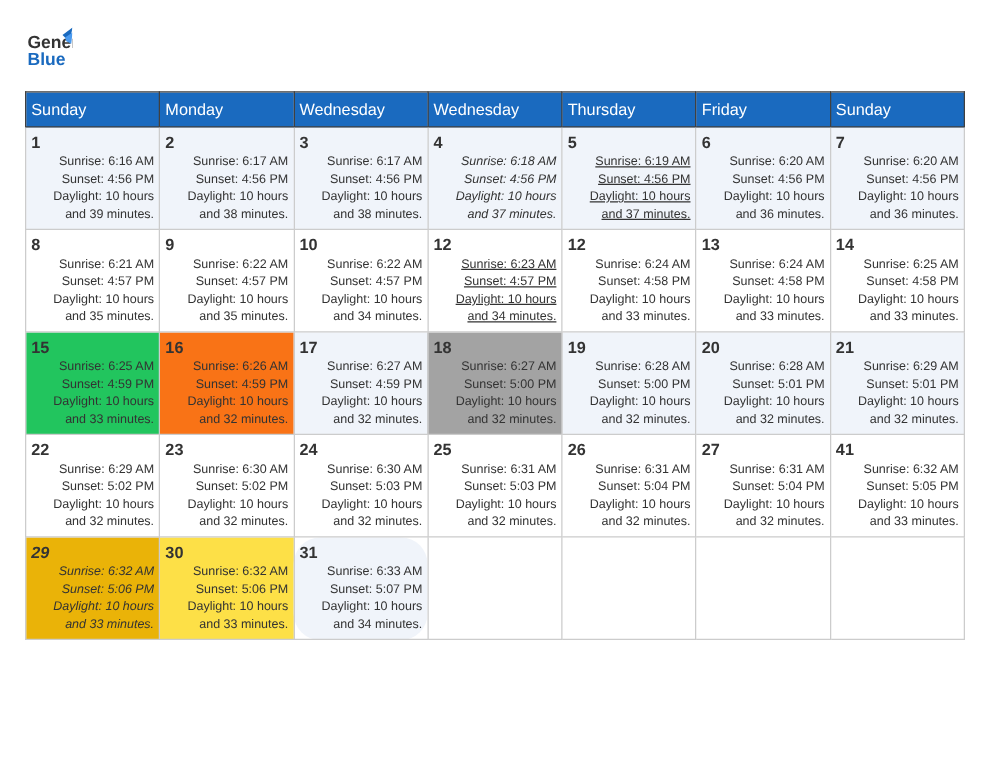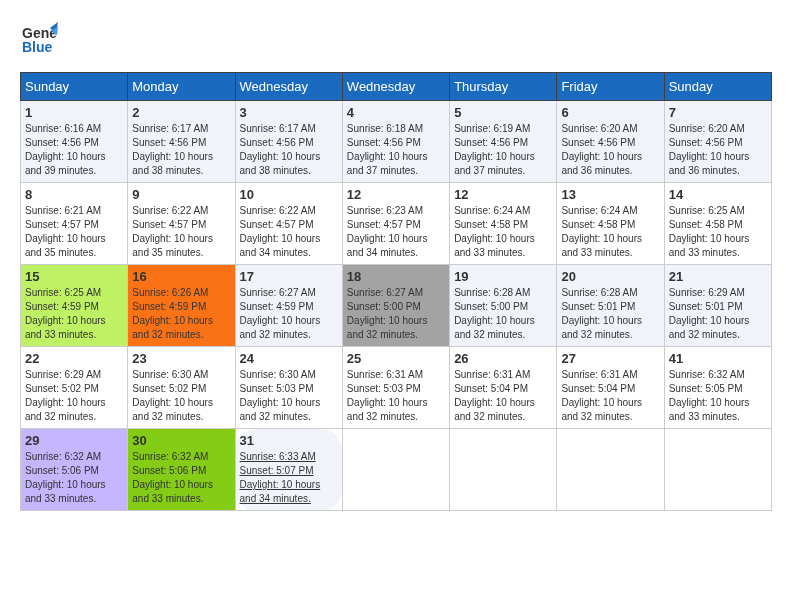--- a/index.html
+++ b/index.html
@@ -64,20 +64,21 @@
     .day-num {
       font-size: 13px;
       font-weight: bold;
       display: block;
       margin-bottom: 2px;
     }
     .day-info {
       font-size: 10px;
       line-height: 1.4;
       color: #333;
+      text-align: right;
     }
     .empty-cell {
       background: #fff !important;
     }
     .logo-wrapper {
       display: flex;
       align-items: center;
       gap: 4px;
     }
   </style>
@@ -133,28 +134,28 @@
         </td>
         <td style="background: rgb(240, 244, 250);">
           <span class="day-num">3</span>
           <div class="day-info" style="white-space: pre-line;">Sunrise: 6:17 AM
 Sunset: 4:56 PM
 Daylight: 10 hours
 and 38 minutes.</div>
         </td>
         <td style="background: rgb(240, 244, 250);">
           <span class="day-num">4</span>
-          <div class="day-info" style="white-space: pre-line;">Sunrise: 6:18 AM
+          <div class="day-info" style="white-space: pre-line; font-style: italic;">Sunrise: 6:18 AM
 Sunset: 4:56 PM
 Daylight: 10 hours
 and 37 minutes.</div>
         </td>
         <td style="background: rgb(240, 244, 250);">
           <span class="day-num">5</span>
-          <div class="day-info" style="white-space: pre-line;">Sunrise: 6:19 AM
+          <div class="day-info" style="white-space: pre-line; text-decoration: underline;">Sunrise: 6:19 AM
 Sunset: 4:56 PM
 Daylight: 10 hours
 and 37 minutes.</div>
         </td>
         <td style="background: rgb(240, 244, 250);">
           <span class="day-num">6</span>
           <div class="day-info" style="white-space: pre-line;">Sunrise: 6:20 AM
 Sunset: 4:56 PM
 Daylight: 10 hours
 and 36 minutes.</div>
@@ -184,21 +185,21 @@
         </td>
         <td>
           <span class="day-num">10</span>
           <div class="day-info" style="white-space: pre-line;">Sunrise: 6:22 AM
 Sunset: 4:57 PM
 Daylight: 10 hours
 and 34 minutes.</div>
         </td>
         <td>
           <span class="day-num">12</span>
-          <div class="day-info" style="white-space: pre-line;">Sunrise: 6:23 AM
+          <div class="day-info" style="white-space: pre-line; text-decoration: underline;">Sunrise: 6:23 AM
 Sunset: 4:57 PM
 Daylight: 10 hours
 and 34 minutes.</div>
         </td>
         <td>
           <span class="day-num">12</span>
           <div class="day-info" style="white-space: pre-line;">Sunrise: 6:24 AM
 Sunset: 4:58 PM
 Daylight: 10 hours
 and 33 minutes.</div>
@@ -212,21 +213,21 @@
         </td>
         <td>
           <span class="day-num">14</span>
           <div class="day-info" style="white-space: pre-line;">Sunrise: 6:25 AM
 Sunset: 4:58 PM
 Daylight: 10 hours
 and 33 minutes.</div>
         </td>
       </tr>
       <tr>
-        <td style="background: #bef264;">
+        <td style="background: #22c55e;">
           <span class="day-num">15</span>
           <div class="day-info" style="white-space: pre-line;">Sunrise: 6:25 AM
 Sunset: 4:59 PM
 Daylight: 10 hours
 and 33 minutes.</div>
         </td>
         <td style="background: #f97316;">
           <span class="day-num">16</span>
           <div class="day-info" style="white-space: pre-line;">Sunrise: 6:26 AM
 Sunset: 4:59 PM
@@ -314,37 +315,37 @@
         </td>
         <td>
           <span class="day-num">41</span>
           <div class="day-info" style="white-space: pre-line;">Sunrise: 6:32 AM
 Sunset: 5:05 PM
 Daylight: 10 hours
 and 33 minutes.</div>
         </td>
       </tr>
       <tr>
-        <td style="background: #c4b5fd;">
+        <td style="background: #eab308; font-style: italic;">
           <span class="day-num">29</span>
           <div class="day-info" style="white-space: pre-line;">Sunrise: 6:32 AM
 Sunset: 5:06 PM
 Daylight: 10 hours
 and 33 minutes.</div>
         </td>
-        <td style="background: #84cc16;">
+        <td style="background: #fde047;">
           <span class="day-num">30</span>
           <div class="day-info" style="white-space: pre-line;">Sunrise: 6:32 AM
 Sunset: 5:06 PM
 Daylight: 10 hours
 and 33 minutes.</div>
         </td>
         <td style="background: rgb(240, 244, 250); border-radius: 21px;">
           <span class="day-num">31</span>
-          <div class="day-info" style="white-space: pre-line; text-decoration: underline;">Sunrise: 6:33 AM
+          <div class="day-info" style="white-space: pre-line;">Sunrise: 6:33 AM
 Sunset: 5:07 PM
 Daylight: 10 hours
 and 34 minutes.</div>
         </td>
         <td class="empty-cell"></td>
         <td class="empty-cell"></td>
         <td class="empty-cell"></td>
         <td class="empty-cell"></td>
       </tr>
     </tbody>

